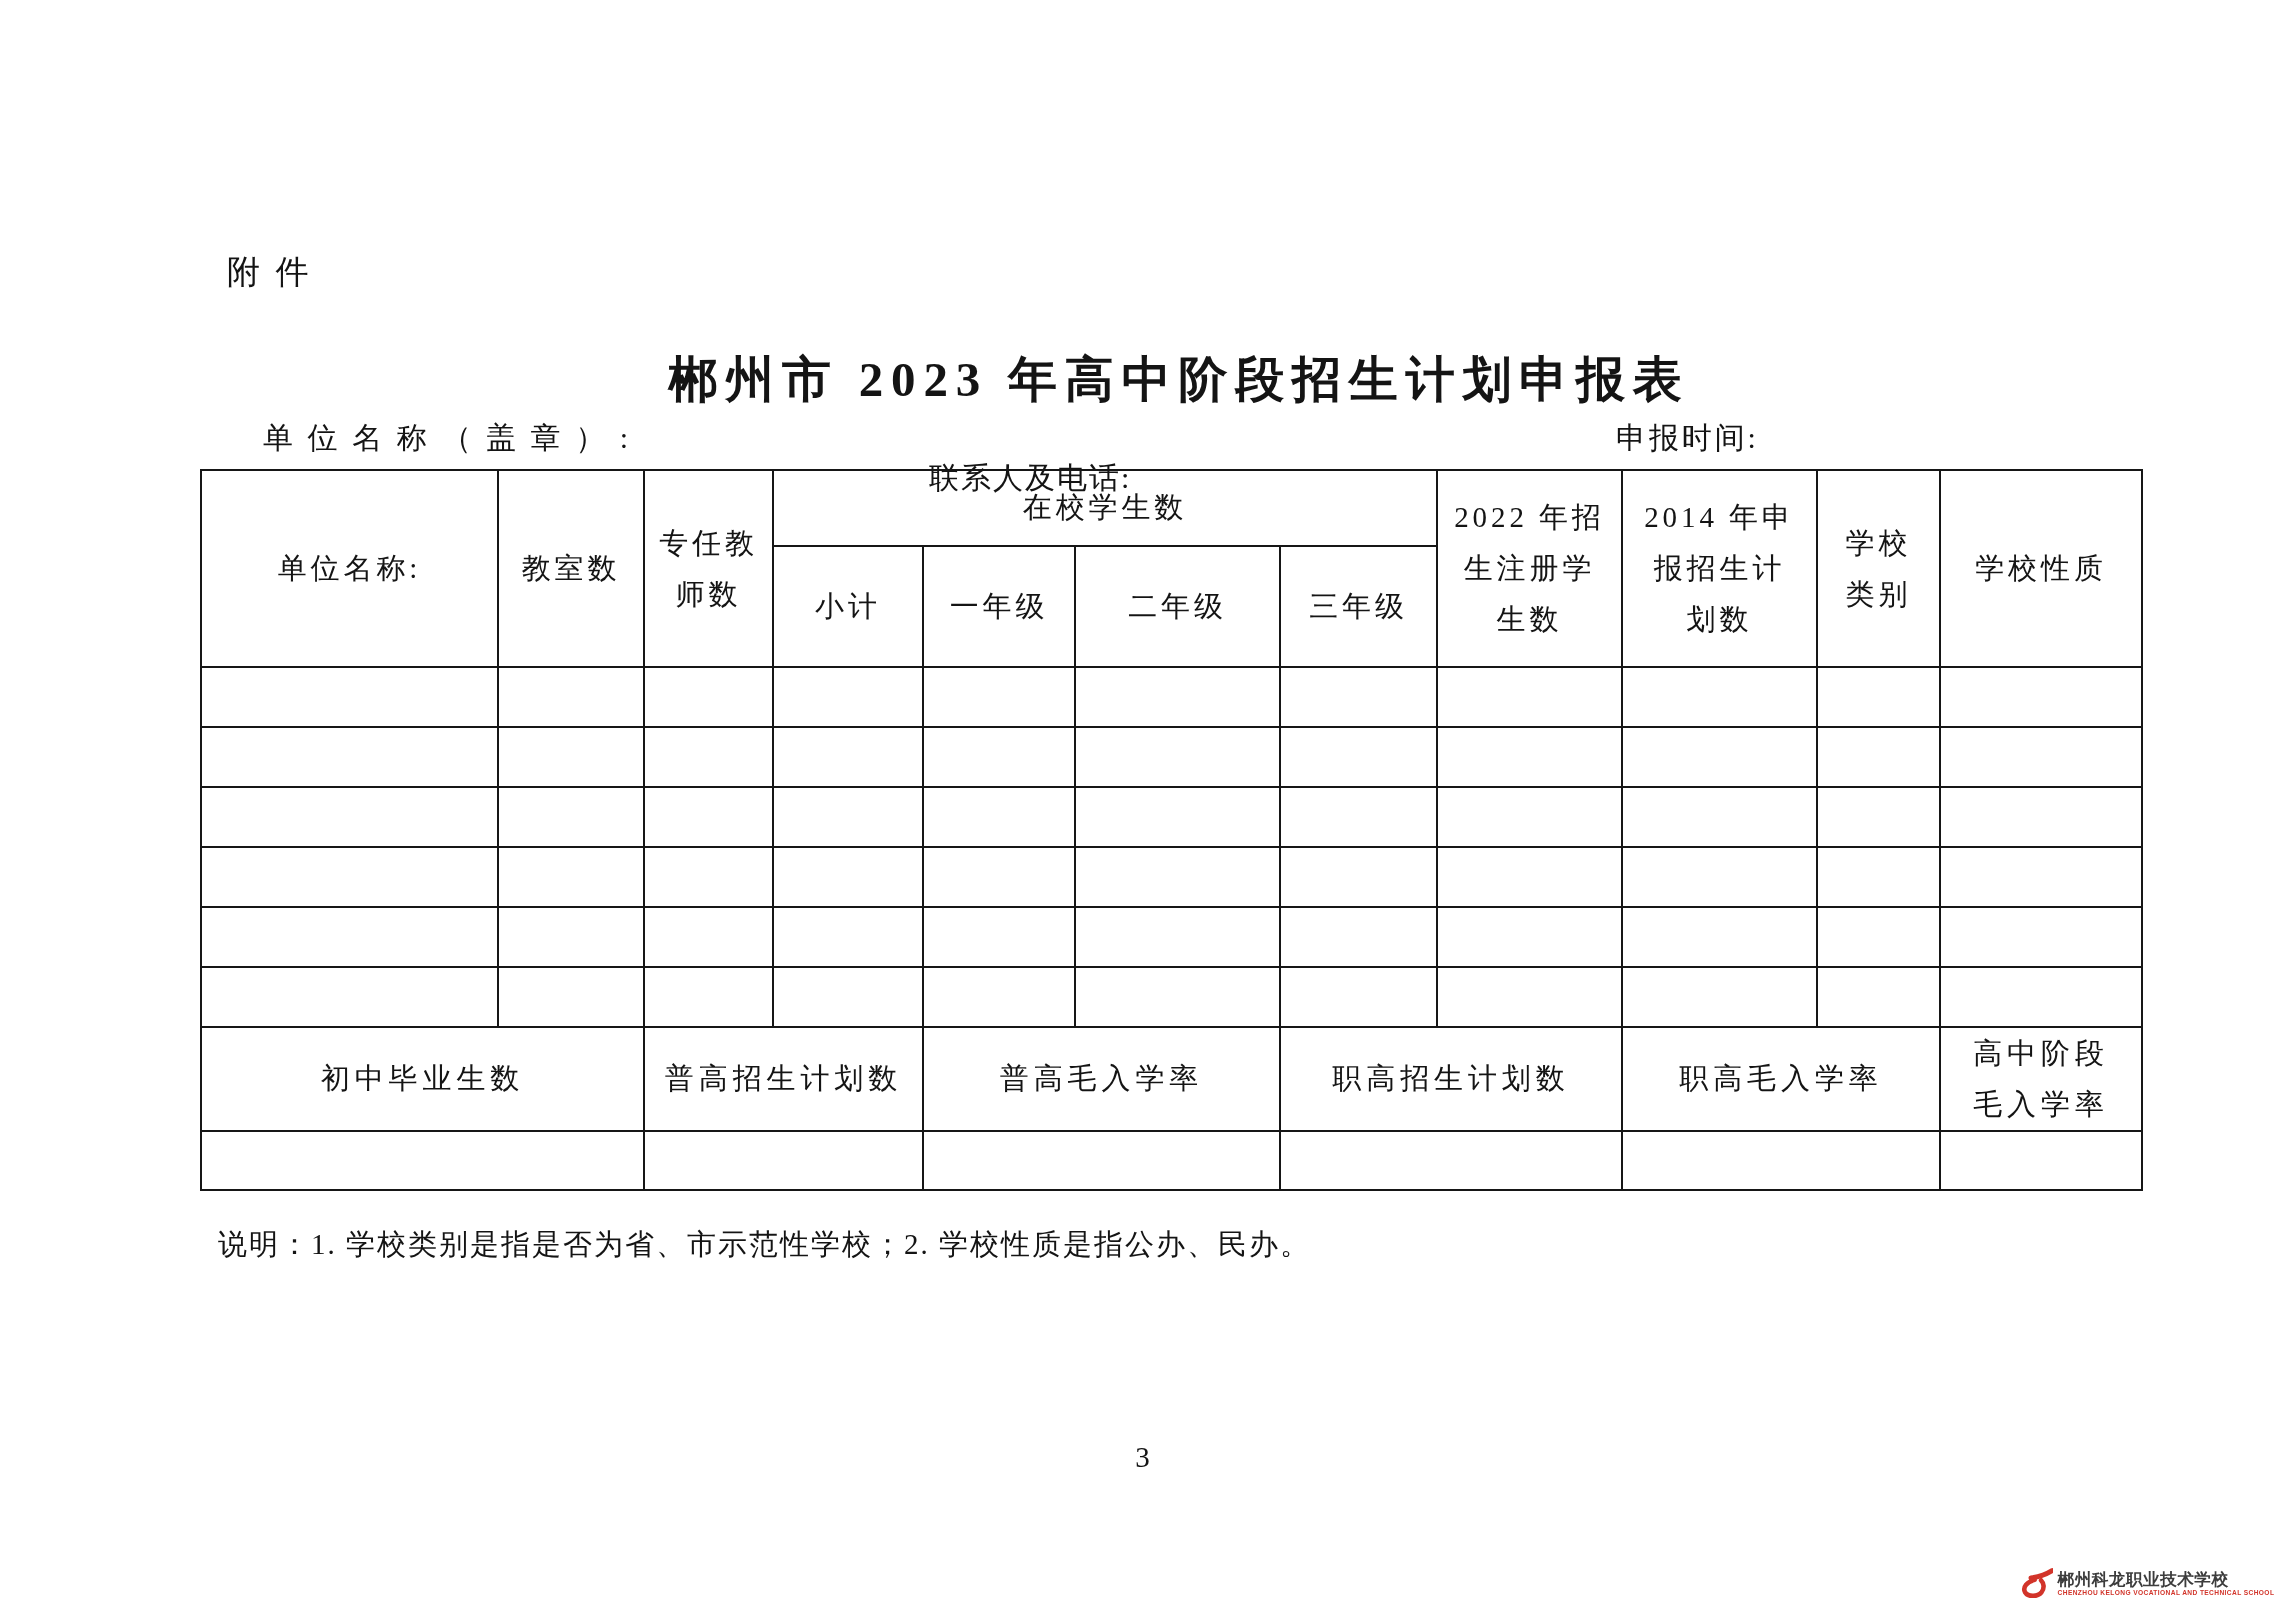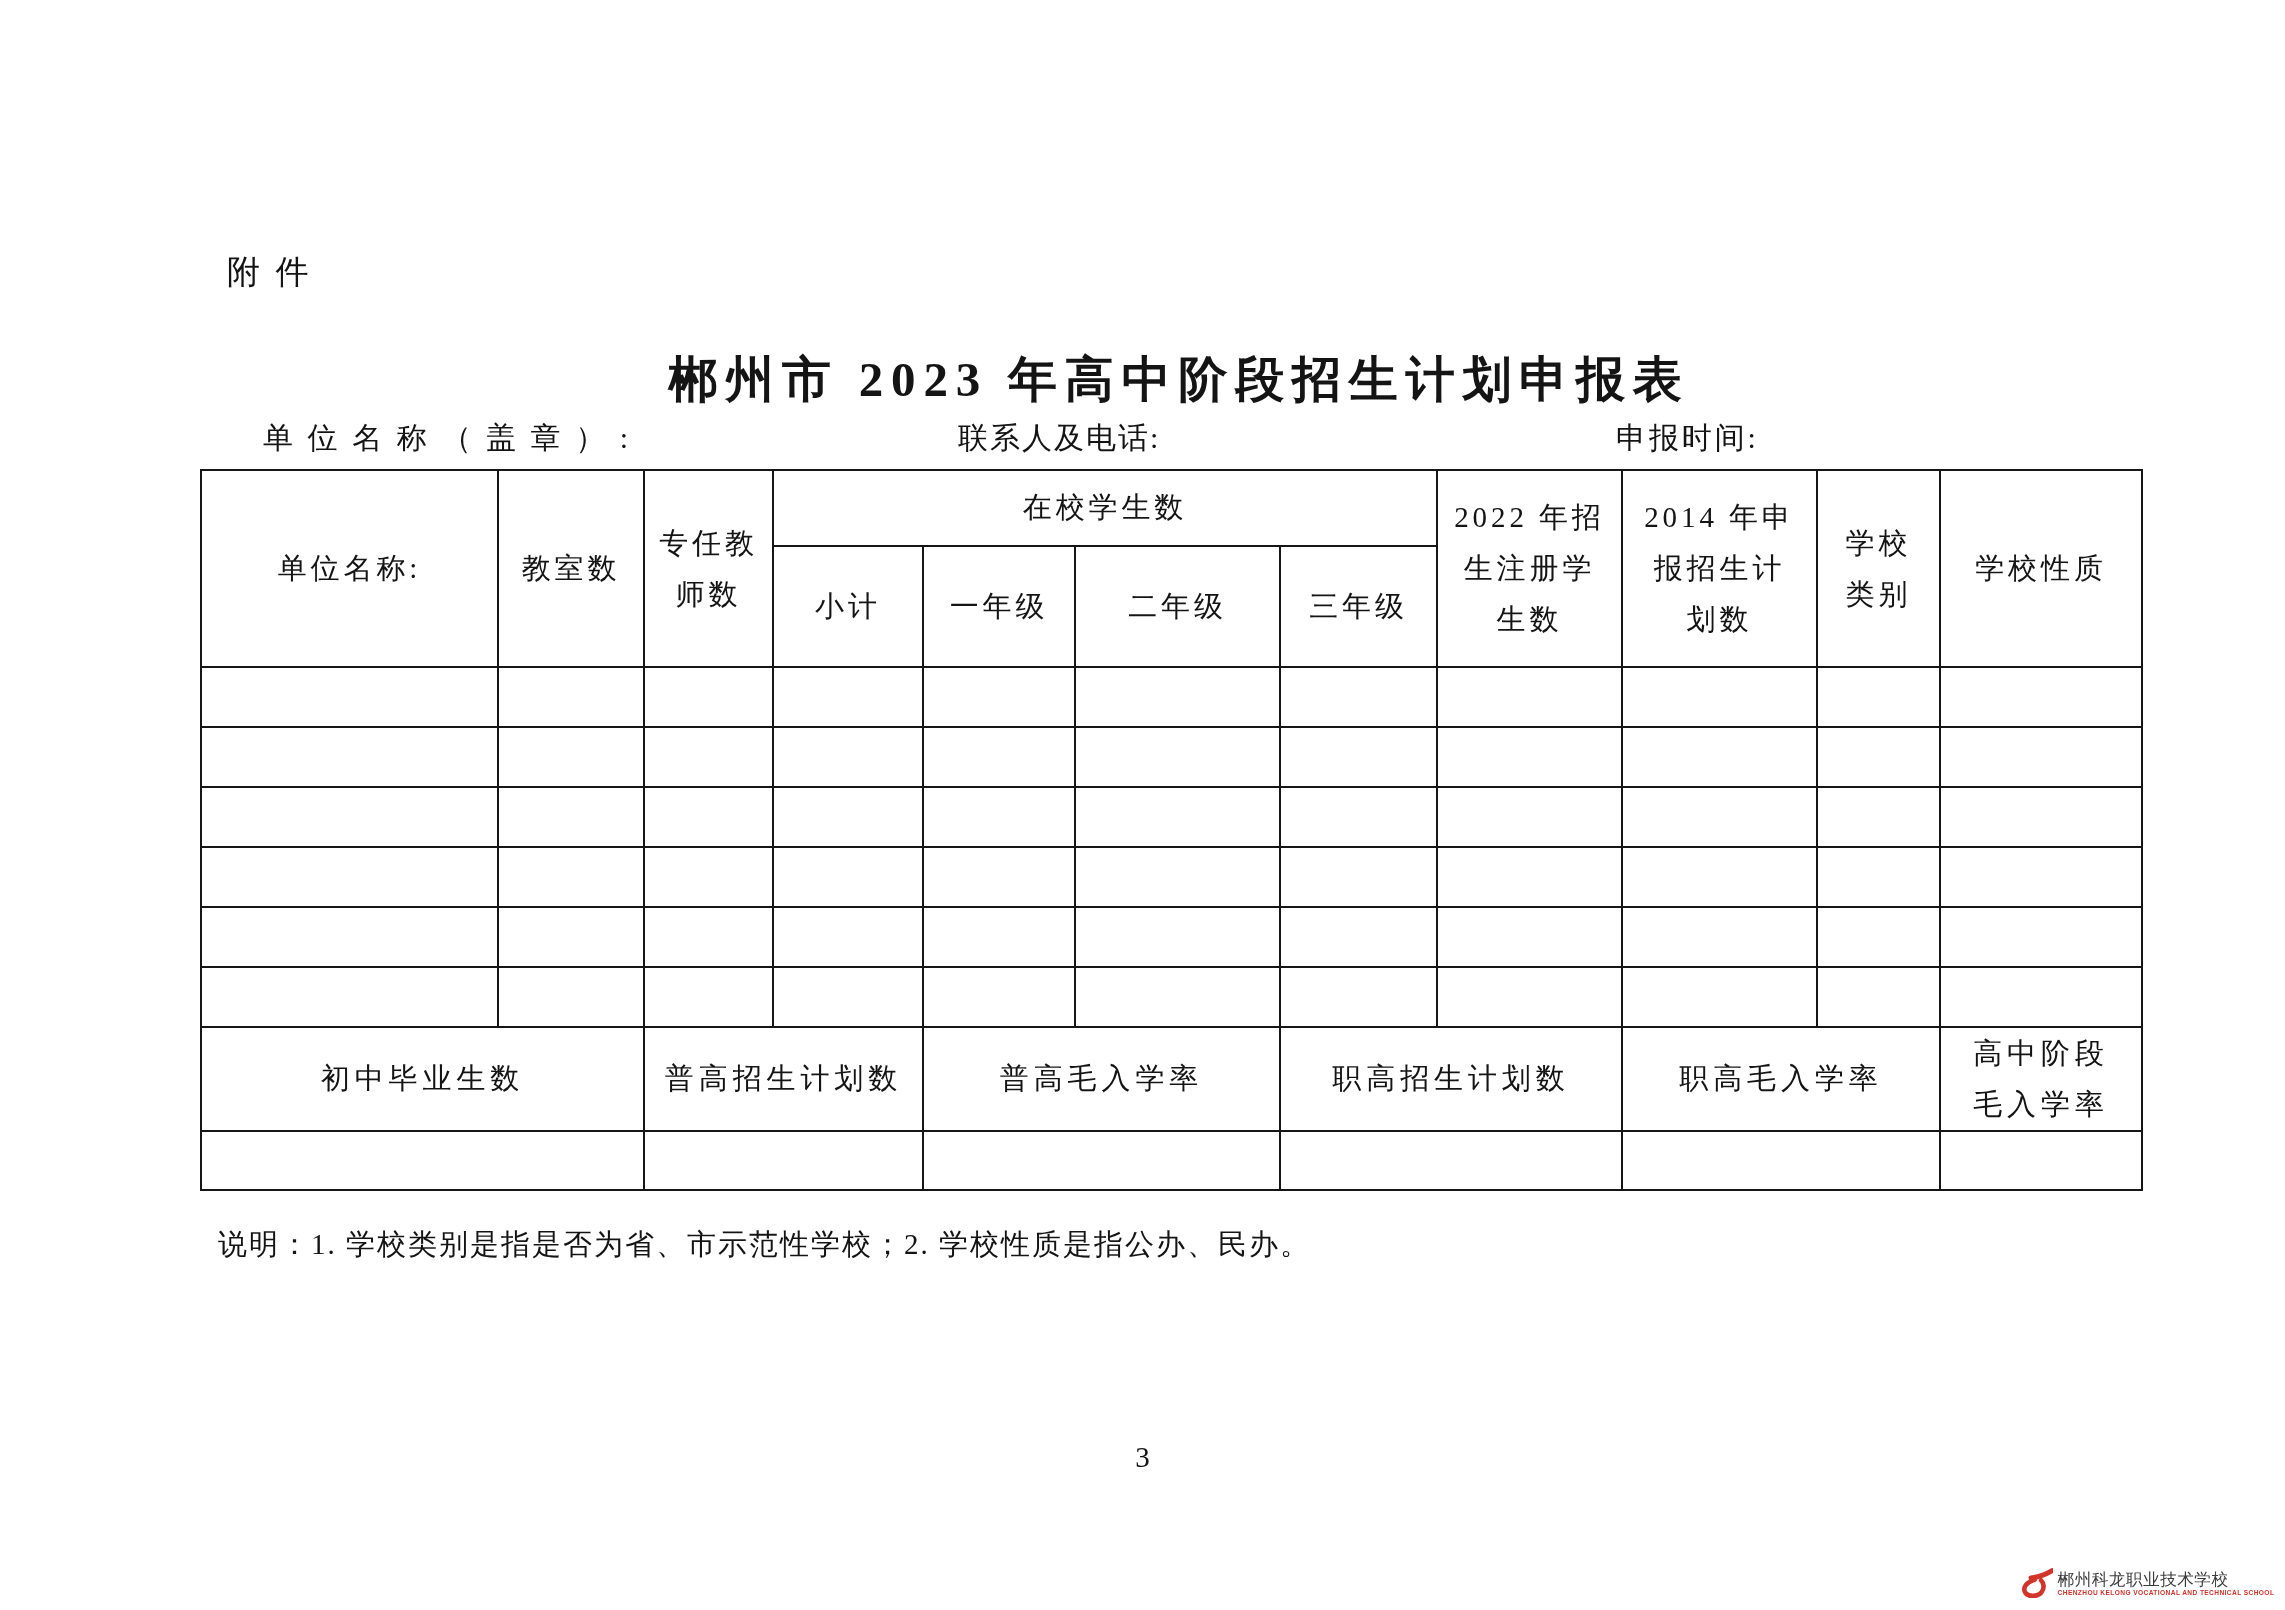--- a/index.html
+++ b/index.html
@@ -19,21 +19,21 @@
 
   .title {
     position: absolute; left: 208px; top: 314px; width: 1942px;
     text-align: center;
     font-size: 49px; font-weight: bold; letter-spacing: 7.8px;
     white-space: nowrap;
   }
 
   .info-label { position: absolute; top: 418px; font-size: 30px; white-space: nowrap; }
   .info-unit    { left: 263px;  letter-spacing: 14.6px; }
-  .info-contact { left: 958px;  letter-spacing: 2px; }
+  .info-contact { left: 929px;  letter-spacing: 2px; margin-top: 40px; }
   .info-time    { left: 1616px; letter-spacing: 2.9px; }
 
   table.form-table {
     position: absolute; left: 200px; top: 469px; width: 1942px;
     border-collapse: collapse; table-layout: fixed;
   }
   .form-table th, .form-table td {
     border: 2.9px solid #161616;
     padding: 0;
     font-size: 29px; font-weight: normal;
@@ -60,21 +60,21 @@
   }
 
   .footer-brand {
     position: absolute; right: 10.7px; top: 1568px;
     display: flex; align-items: center; gap: 4.9px;
   }
   .footer-brand .logo { width: 33px; height: 31px; flex: 0 0 auto; }
   .brand-text { display: flex; flex-direction: column; align-items: flex-start; }
   .brand-cn {
     font-family: "Liberation Sans", sans-serif;
-    font-size: 16.6px; font-weight: normal; color: #3c3c3c;
+    font-size: 16.6px; font-weight: bold; color: #3c3c3c;
     letter-spacing: 0.5px; line-height: 1.15; white-space: nowrap;
   }
   .brand-en {
     font-family: "Liberation Sans", sans-serif;
     font-size: 6.6px; font-weight: bold;
     letter-spacing: 0.4px; line-height: 1.2; white-space: nowrap;
   }
 </style>
 </head>
 <body>

